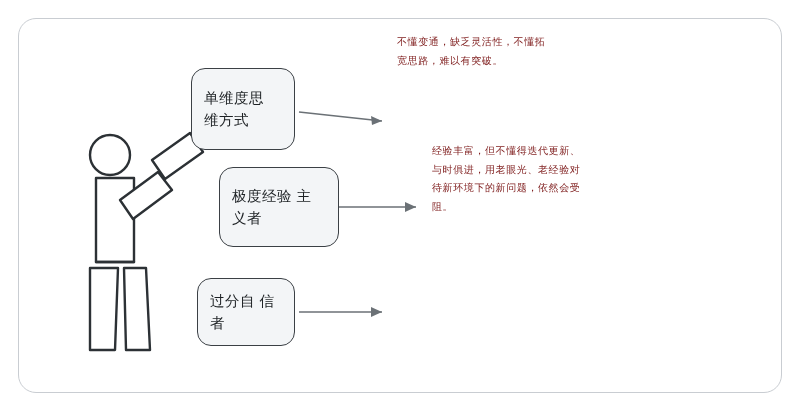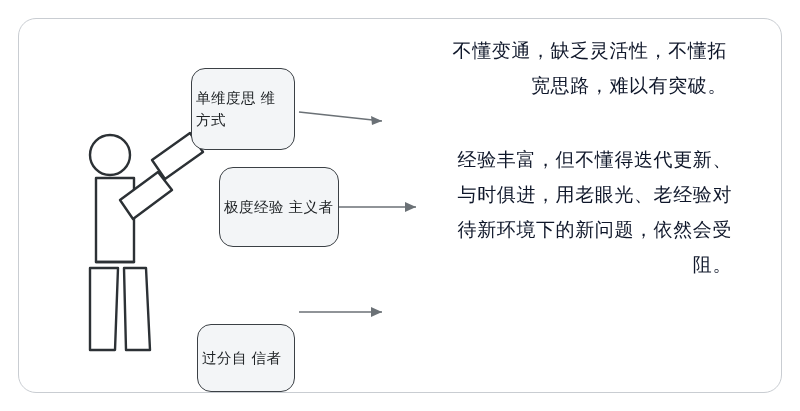--- a/index.html
+++ b/index.html
@@ -39,34 +39,33 @@
     border: 1.6px solid #3b4045;
     border-radius: 14px;
     background: #f3f5f7;
     color: #1d2124;
     font-size: 14.5px;
     line-height: 1.55;
     letter-spacing: 0.5px;
     display: flex;
     align-items: center;
     justify-content: flex-start;
-    padding: 6px 4px;
+    padding: 6px 12px;
   }
   .label-box span { display: block; }
   .box1 { left: 191px; top: 68px;  width: 104px; height: 82px; }
   .box2 { left: 219px; top: 167px; width: 120px; height: 80px; }
-  .box3 { left: 197px; top: 278px; width: 98px;  height: 68px; margin-top: 46px; }
+  .box3 { left: 197px; top: 278px; width: 98px;  height: 68px; }
   .para {
     position: absolute;
-    color: #0f172a;
-    font-size: 19px;
+    color: #7f1d1d;
+    font-size: 10px;
     line-height: 1.85;
     letter-spacing: 0.6px;
     white-space: pre-line;
-    text-align: right;
   }
   .p1 { left: 397px; top: 33px;  width: 330px; }
   .p2 { left: 432px; top: 142px; width: 300px; }
   .p3 { left: 397px; top: 285px; width: 340px; }
 </style>
 </head>
 <body>
 
 <div id="canvas">
 

